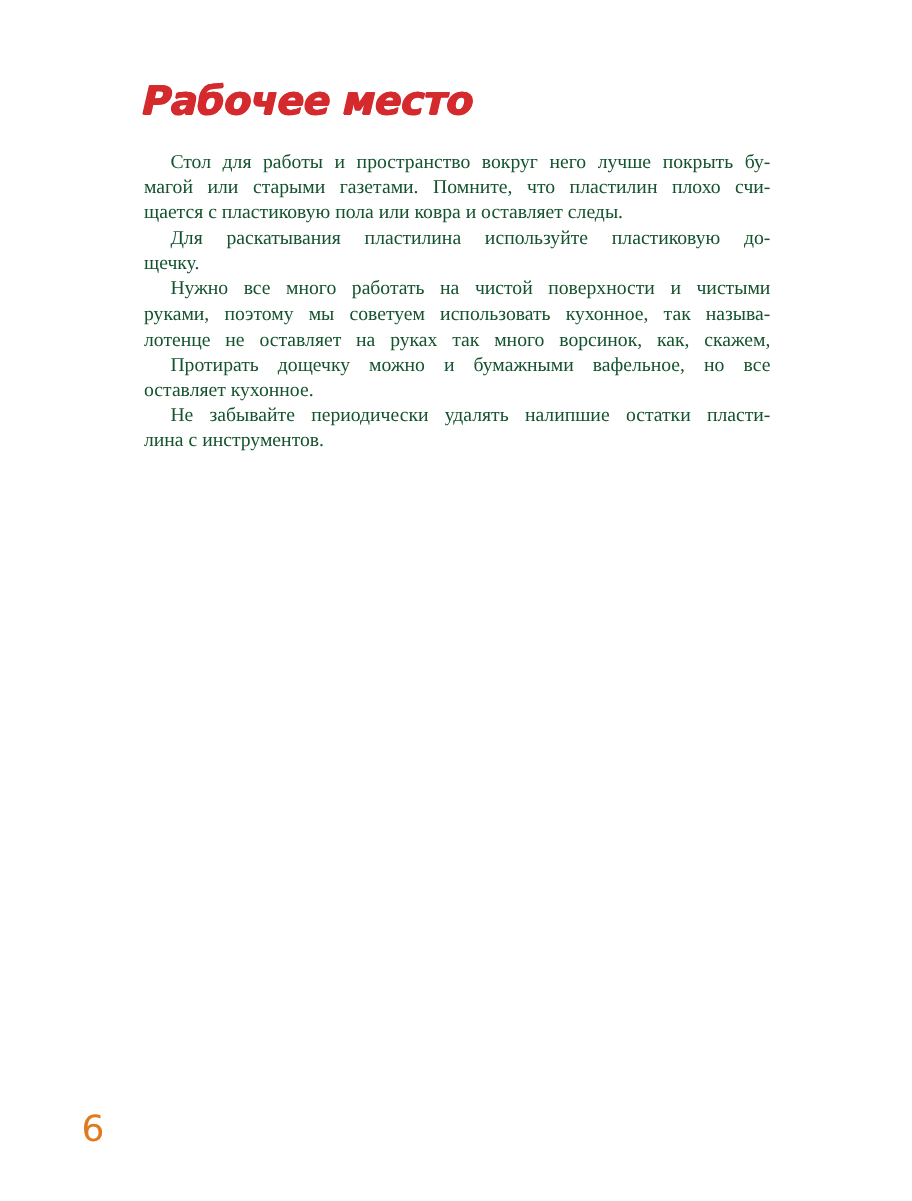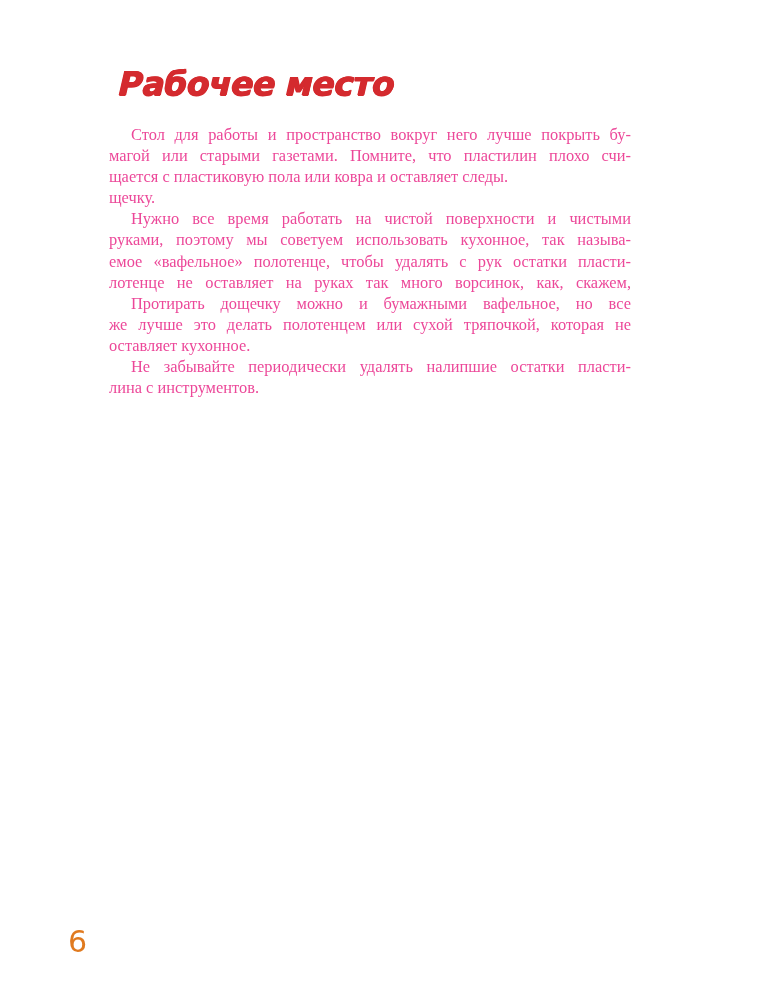--- a/index.html
+++ b/index.html
@@ -32,24 +32,24 @@
       line-height: 44px;
       color: #d42a2e;
       letter-spacing: -0.5px;
       text-shadow: 0.6px 0 0 #d42a2e, -0.6px 0 0 #d42a2e, 0 0.6px 0 #d42a2e;
       font-style: italic;
       transform: skewX(-2deg);
       white-space: nowrap;
     }
     .body-text {
       position: absolute;
-      left: 109px;
+      left: 120px;
       top: 124px;
       width: 522px;
-      color: #ec4899;
+      color: #14532d;
       font-size: 16.4px;
       line-height: 21.1px;
     }
     .line {
       display: block;
       white-space: nowrap;
       text-align: justify;
       text-align-last: justify;
       height: 21.1px;
     }
@@ -79,33 +79,32 @@
 
   <div class="body-text">
 
     <div>
       <span class="line indent">Стол для работы и пространство вокруг него лучше покрыть бу-</span>
       <span class="line">магой или старыми газетами. Помните, что пластилин плохо счи-</span>
       <span class="line last">щается с пластиковую пола или ковра и оставляет следы.</span>
     </div>
 
     <div>
+      <span class="line indent">Для раскатывания пластилина используйте пластиковую до-</span>
       <span class="line last">щечку.</span>
     </div>
 
     <div>
-      <span class="line indent">Нужно все время работать на чистой поверхности и чистыми</span>
+      <span class="line indent">Нужно все много работать на чистой поверхности и чистыми</span>
       <span class="line">руками, поэтому мы советуем использовать кухонное, так называ-</span>
-      <span class="line">емое «вафельное» полотенце, чтобы удалять с рук остатки пласти-</span>
       <span class="line">лотенце не оставляет на руках так много ворсинок, как, скажем,</span>
     </div>
 
     <div>
       <span class="line indent">Протирать дощечку можно и бумажными вафельное, но все</span>
-      <span class="line">же лучше это делать полотенцем или сухой тряпочкой, которая не</span>
       <span class="line last">оставляет кухонное.</span>
     </div>
 
     <div>
       <span class="line indent">Не забывайте периодически удалять налипшие остатки пласти-</span>
       <span class="line last">лина с инструментов.</span>
     </div>
 
   </div>
 

